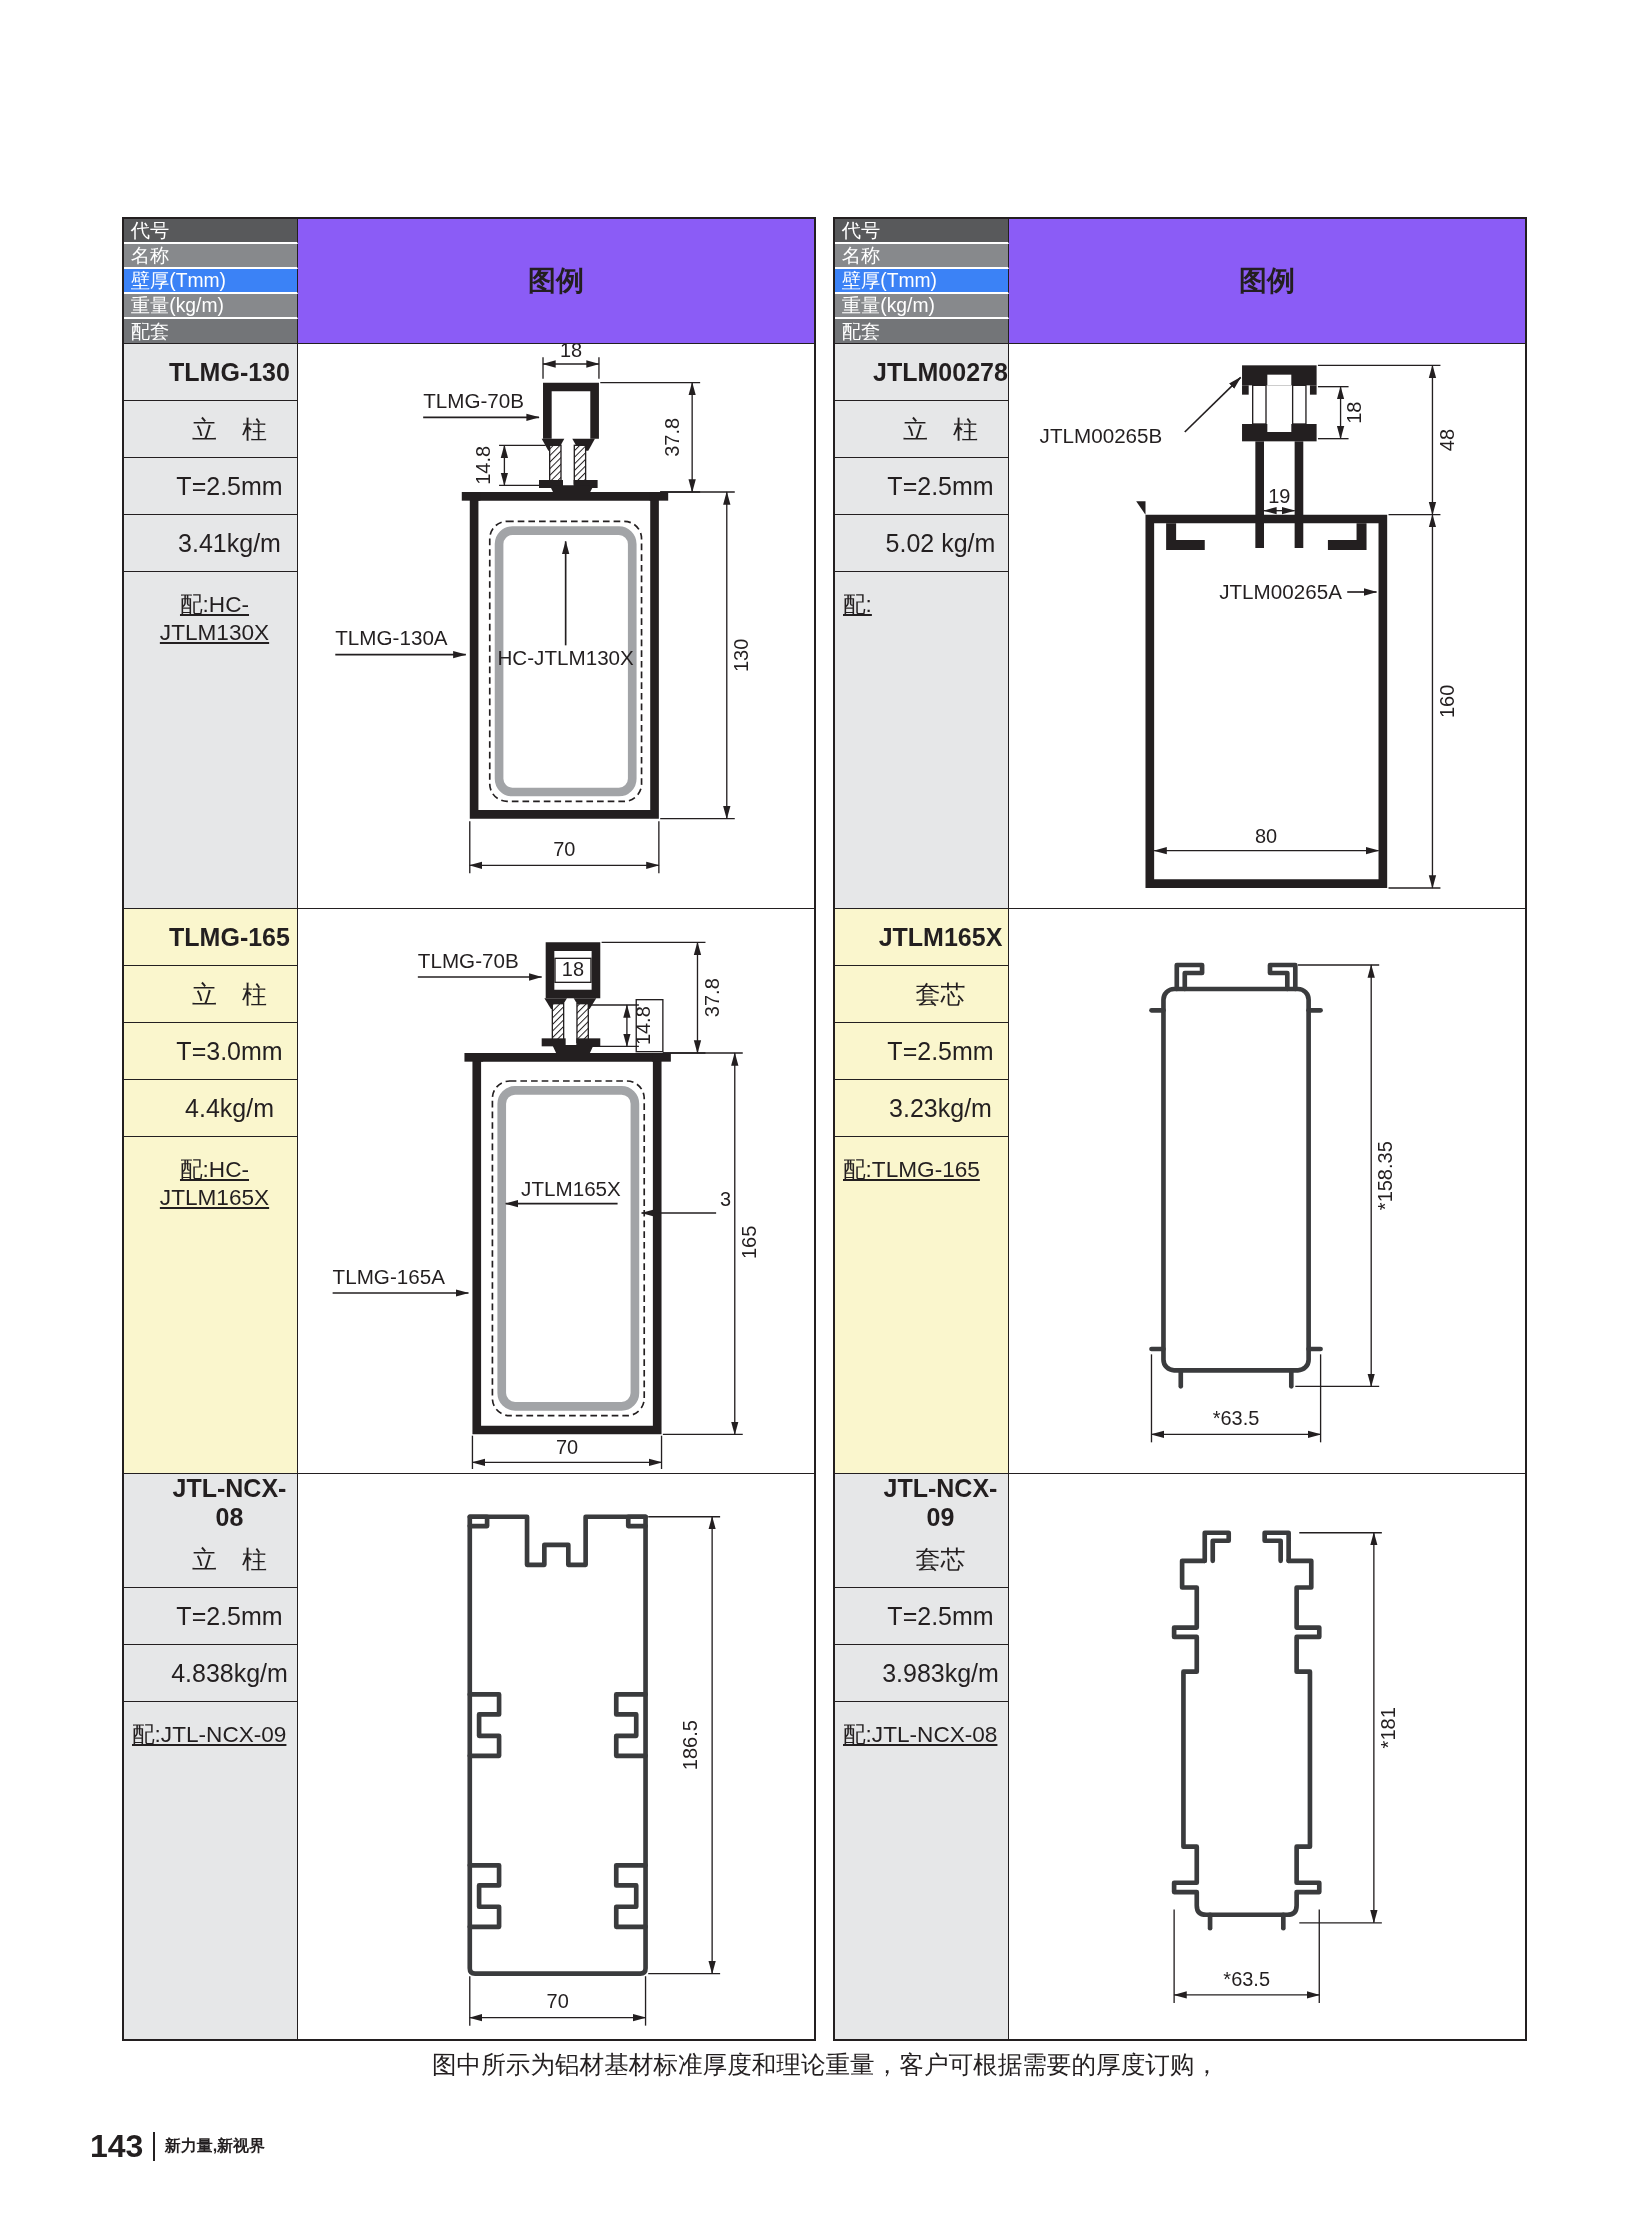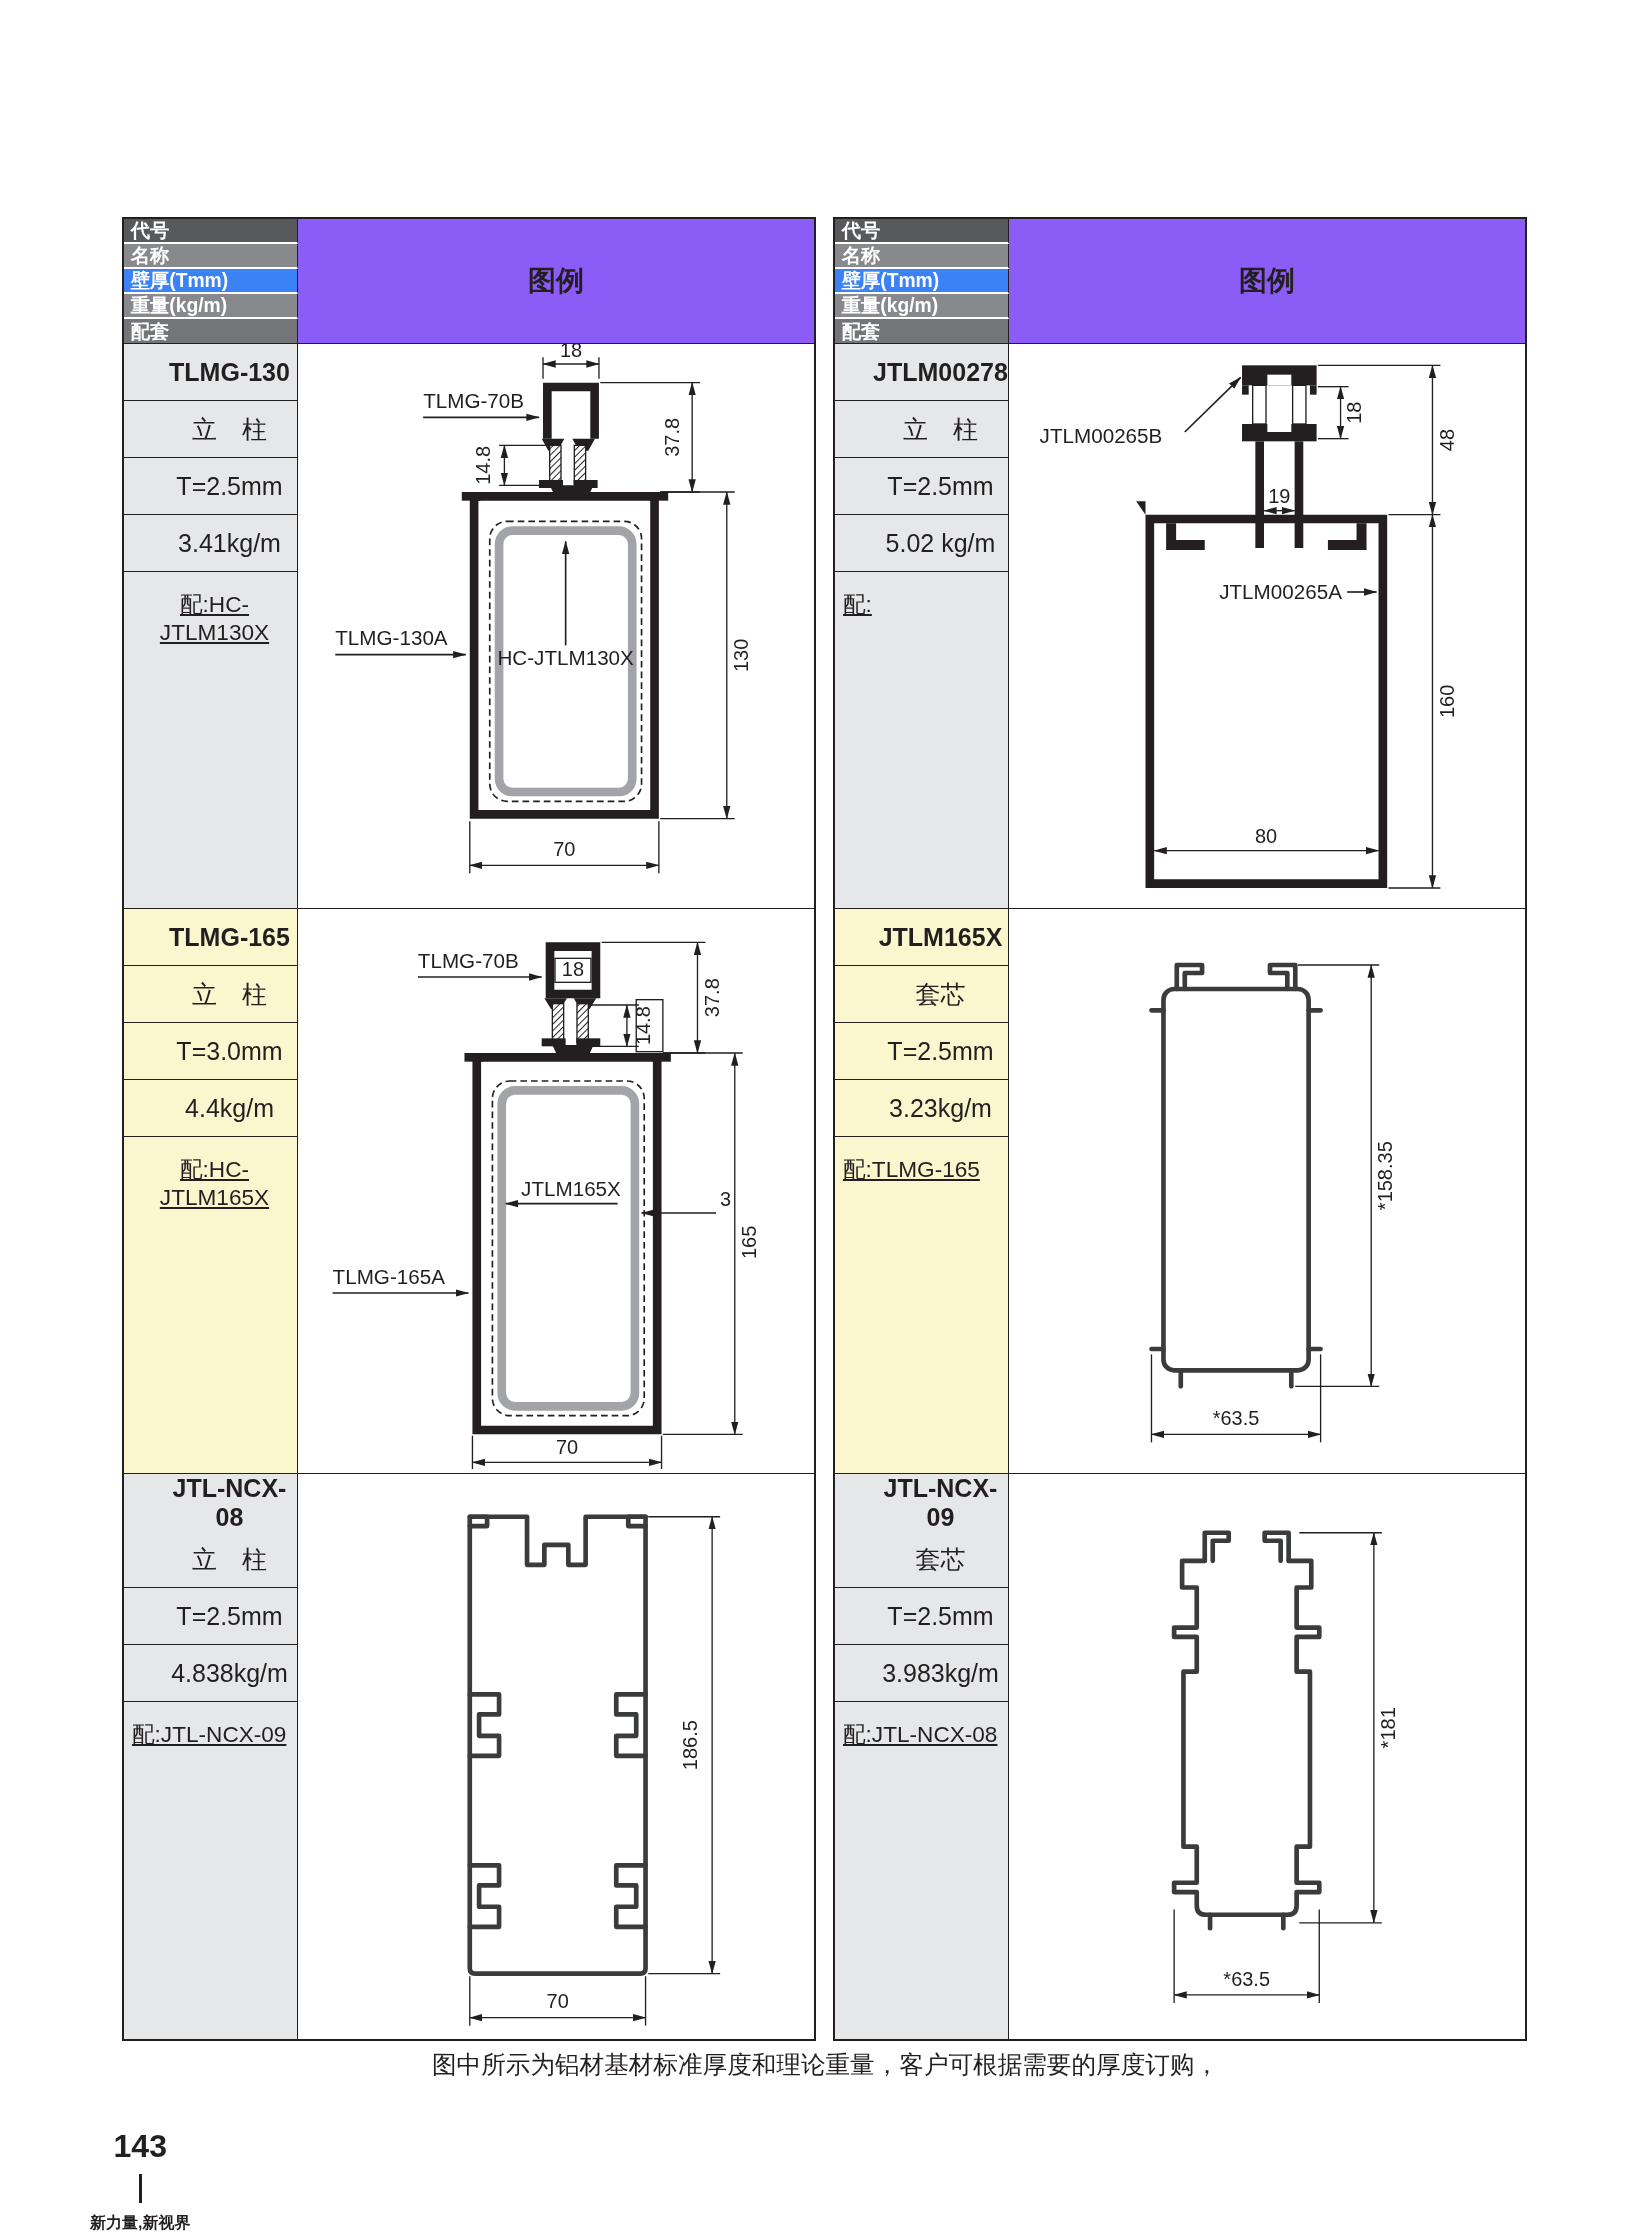--- a/index.html
+++ b/index.html
@@ -5,21 +5,21 @@
   html,body{margin:0;padding:0;background:#ffffff;}
   .page{position:relative;width:1651px;height:2239px;background:#ffffff;
         font-family:"Liberation Sans", sans-serif;color:#231f20;overflow:hidden;}
   .group{position:absolute;top:217px;display:grid;
          grid-template-columns:174px 516px;
          grid-template-rows:repeat(5,25px) 57px 57px 57px 57px 337px 57px 57px 57px 57px 337px 57px 57px 57px 57px 337px;
          border:2.7px solid #231f20;background:#fff;}
   .group.left{left:122px;}
   .group.right{left:833px;}
   .cell{box-sizing:border-box;border-right:1.7px solid #231f20;border-bottom:1.7px solid #231f20;}
-  .hcell{color:#fff;font-weight:bold;font-size:19.3px;display:flex;align-items:center;
+  .hcell{color:#fff;font-weight:normal;font-size:19.3px;display:flex;align-items:center;
          padding-left:6.7px;border-bottom:2px solid #ffffff;border-right:1.7px solid #231f20;box-sizing:border-box;}
   .hcell.h1{background:#58595b;}
   .hcell.h2{background:#87898c;}
   .hcell.h3{background:#3b82f6;}
   .hcell.h4{background:#87898c;}
   .hcell.h5{background:#737578;border-bottom:1.7px solid #231f20;}
   .legend{box-sizing:border-box;background:#8b5cf6;display:flex;align-items:center;justify-content:center;
           font-weight:bold;font-size:28px;border-bottom:1.7px solid #231f20;}
   .vcell{background:#e6e7e8;font-size:25px;display:flex;align-items:center;justify-content:center;text-align:center;padding-left:38px;}
   .vcell.code{font-weight:bold;font-size:25px;}
@@ -33,21 +33,21 @@
   .lt{font-size:31px;}
   .thin{stroke:#231f20;stroke-width:2;fill:none;}
   .dim{stroke:#231f20;stroke-width:2;fill:none;marker-start:url(#ma);marker-end:url(#ma);}
   .lead{stroke:#231f20;stroke-width:2.5;fill:none;marker-end:url(#ma);}
   .solid{fill:#231f20;stroke:none;}
   .hat{fill:url(#hatch);stroke:#231f20;stroke-width:2;}
   .dash{fill:none;stroke:#231f20;stroke-width:2.5;stroke-dasharray:10 6;}
   .gray{fill:none;stroke:#a2a4a7;stroke-width:13;}
   .out{fill:none;stroke:#3a3b3d;stroke-width:7;stroke-linejoin:round;stroke-linecap:round;}
   .note{position:absolute;left:0;width:1651px;text-align:center;font-size:24.6px;color:#231f20;}
-  .footer{position:absolute;left:90px;top:2128px;display:flex;align-items:center;gap:9.3px;flex-direction:column;}
+  .footer{position:absolute;left:90px;top:2128px;display:flex;align-items:center;gap:9.3px;}
   .footer .pg{font-size:32px;font-weight:bold;}
   .footer .bar{width:2.7px;height:29px;background:#231f20;}
   .footer .slg{font-size:16px;font-weight:bold;}
 </style>
 </head>
 <body>
 
 <div class="page">
 
   <svg width="0" height="0" style="position:absolute">

